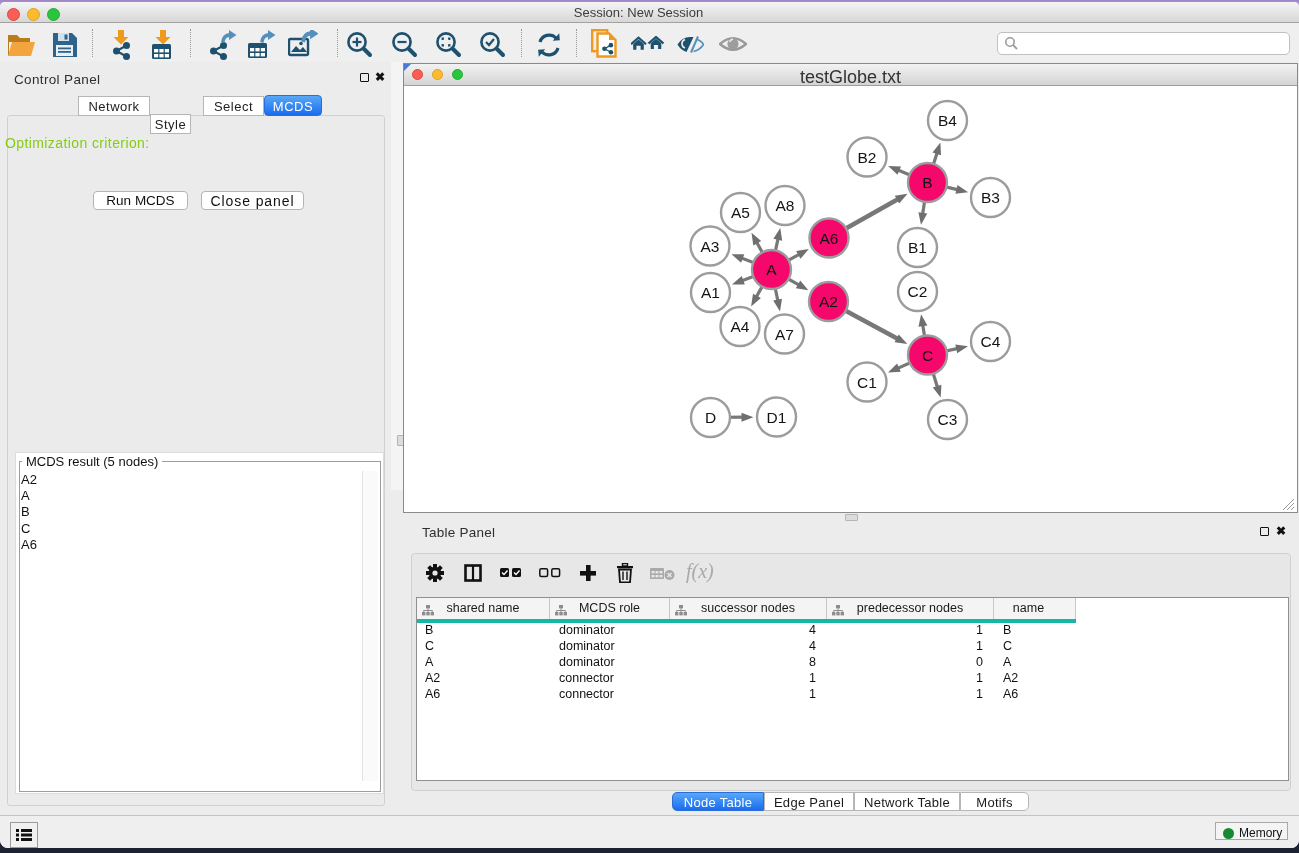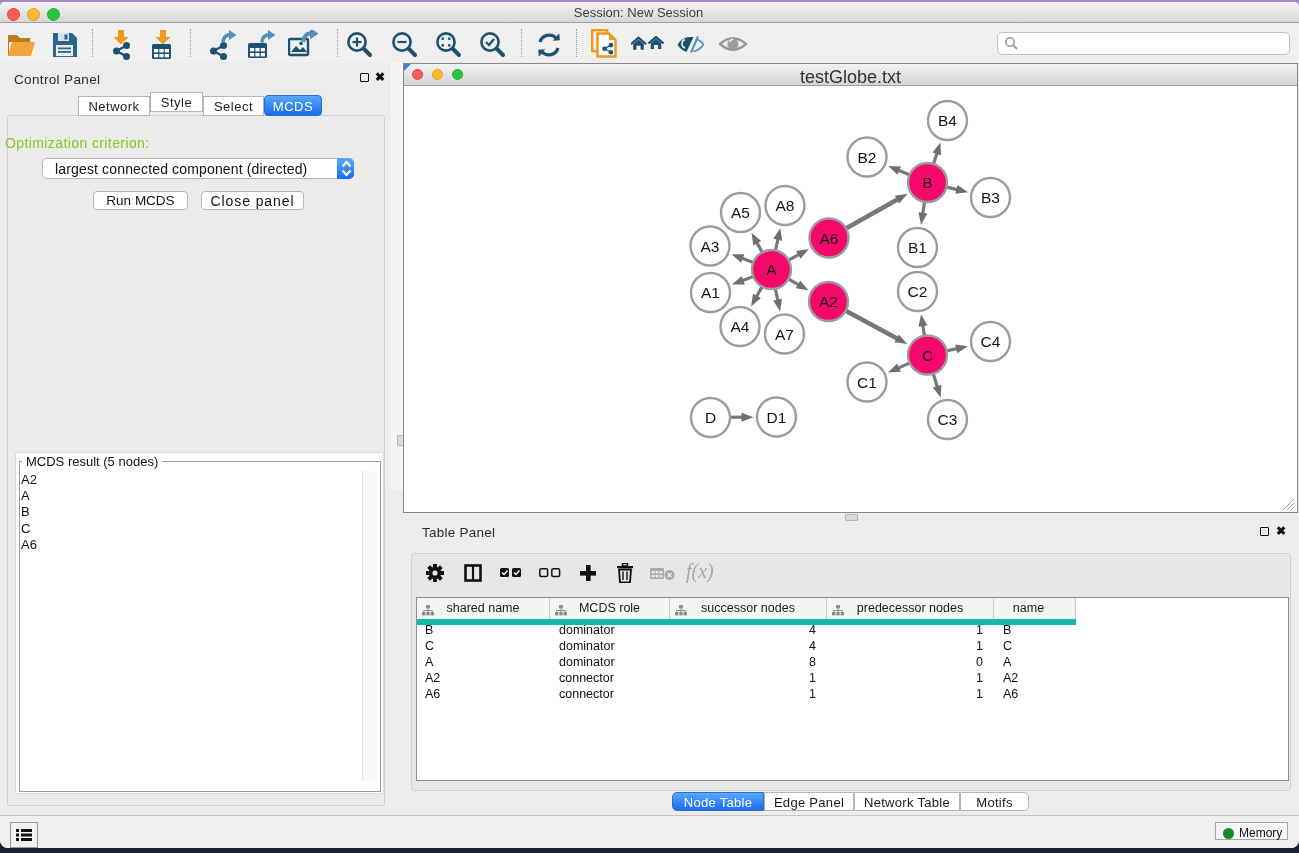--- a/index.html
+++ b/index.html
@@ -33,21 +33,21 @@
 #vsplit{position:absolute;left:391px;top:62px;width:12px;height:428px;background:#f4f4f4}
 #vgrip{position:absolute;left:397px;top:435px;width:5px;height:9px;background:#dcdcdc;border:1px solid #b5b5b5;border-radius:1px}
 #netwin{position:absolute;left:403px;top:63px;width:895px;height:450px;background:#fff;border:1px solid #8a8a8a;box-sizing:border-box}
 #nettitle{position:absolute;left:0;top:0;width:893px;height:21px;background:linear-gradient(#f2f2f2,#d4d4d4);border-bottom:1px solid #9e9e9e}
 #nettitle .t{position:absolute;top:3px;width:100%;text-align:center;font-size:18px;color:#333}
 #tp{position:absolute;left:403px;top:513px;width:896px;height:303px}
 #tp .hdr{position:absolute;left:19px;top:12px;font-size:13.5px;letter-spacing:0.25px;color:#2e2e2e}
 #tpanel{position:absolute;left:411px;top:553px;width:880px;height:238px;background:#e7e7e7;border:1px solid #d0d0d0;border-radius:4px;box-sizing:border-box}
 #tablebox{position:absolute;left:416px;top:597px;width:873px;height:184px;background:#fff;border:1px solid #8f8f8f;box-sizing:border-box}
 .th{position:absolute;top:0;height:21px;background:#f4f4f4;border-right:1px solid #c9c9c9;box-sizing:border-box;font-size:12.5px;color:#1a1a1a;text-align:center;line-height:21px}
-#thead{position:absolute;left:0;top:0;width:659px;height:21px;border-bottom:6px solid #14b8a6}
+#thead{position:absolute;left:0;top:0;width:659px;height:21px;border-bottom:4px solid #14b8a6}
 .td{position:absolute;font-size:12.5px;color:#111;height:16px;line-height:16px}
 .btab{position:absolute;height:19px;line-height:19px;text-align:center;font-size:13px;letter-spacing:0.3px;color:#1a1a1a;background:#fff;border:1px solid #b6b6b6;box-sizing:border-box}
 .btab.tabsel{background:linear-gradient(#58a8f8,#1a6cee);color:#fff;border:1px solid #2a6cd8;border-radius:5px 0 0 5px}
 #status{position:absolute;left:0;top:815px;width:1299px;height:33px;background:#efefef;border-top:1px solid #c3c3c3;border-radius:0 0 8px 8px;box-sizing:border-box}
 #memb{position:absolute;left:1215px;top:822px;width:73px;height:18px;background:#f4f4f4;border:1px solid #a8a8a8;box-sizing:border-box}
 #memb .dot{position:absolute;left:7px;top:5px;width:11px;height:11px;border-radius:50%;background:#168a31}
 #memb .t{position:absolute;left:23px;top:3px;font-size:12px;color:#111}
 #listbtn{position:absolute;left:10px;top:822px;width:28px;height:26px;background:#f1f1f1;border:1px solid #9c9c9c;box-sizing:border-box}
 </style>
 </head>
@@ -211,33 +211,24 @@
       </svg>
     </div>
 </div>
 
 <div id="cp">
   <div class="hdr">Control Panel</div>
   <div class="fsq" style="left:360px;top:11px"></div>
   <div class="fx" style="left:375px;top:8px">✖</div>
   <div id="cpinner"></div>
   <div class="tab" style="left:78px;top:34px;width:72px">Network</div>
-  <div class="tab" style="left:150px;top:30px;width:53px">Style</div>
+  <div class="tab" style="left:150px;top:52px;width:41px">Style</div>
   <div class="tab" style="left:203px;top:34px;width:61px">Select</div>
   <div class="tab tabsel" style="left:264px;top:33px;width:58px;height:21px;line-height:21px">MCDS</div>
   <div id="optlabel">Optimization criterion:</div>
-  <div id="dropdown">
-    <div class="txt">largest connected component (directed)</div>
-    <div class="cap">
-        <svg class="abs" style="left:2.5px;top:2px" width="13" height="17" viewBox="0 0 13 17">
-          <path d="M2.5 6.5 L6.5 2 L10.5 6.5" fill="none" stroke="#fff" stroke-width="2.2" stroke-linejoin="round"></path>
-          <path d="M2.5 10.5 L6.5 15 L10.5 10.5" fill="none" stroke="#fff" stroke-width="2.2" stroke-linejoin="round"></path>
-        </svg>
-      </div>
-  </div>
   <div class="btn" style="left:93px;width:95px">Run MCDS</div>
   <div class="btn" style="left:201px;width:103px;font-size:14px;letter-spacing:0.9px">Close panel</div>
   <div id="mcdsbox">
     <div id="mcdsborder"></div>
     <div id="mcdstitle">MCDS result (5 nodes)</div>
     <div id="mcdslist">A2<br>A<br>B<br>C<br>A6</div>
     <div id="mcdssb"></div>
   </div>
 </div>
 

